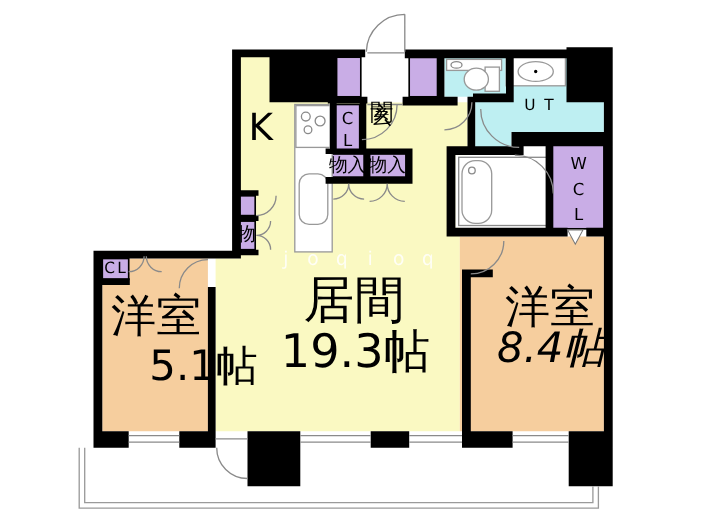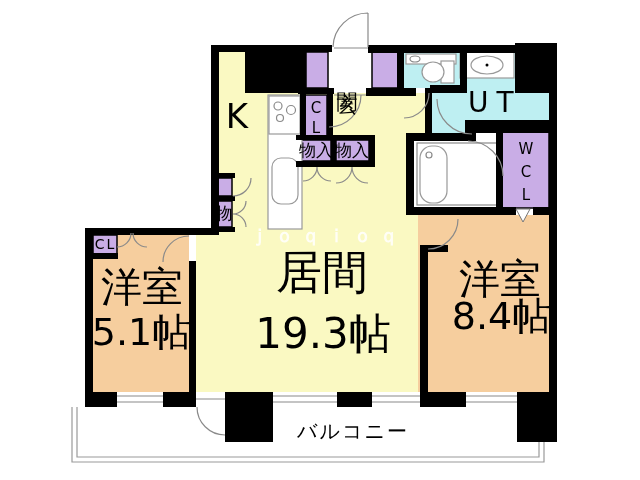--- a/index.html
+++ b/index.html
@@ -6,21 +6,21 @@
   .stage{
     position:relative;width:640px;height:480px;background:#fff;overflow:hidden;
     font-family:"DejaVu Sans","Liberation Sans",sans-serif;
   }
   .stage svg{position:absolute;left:0;top:0;}
   .lbl{
     position:absolute;color:#000;line-height:1;text-align:center;
     white-space:nowrap;letter-spacing:0;
   }
   .v{writing-mode:vertical-rl;text-orientation:upright;}
-  .watermark{color:rgba(255,255,255,.85);letter-spacing:7px;font-size:19px;font-weight:bold;}
+  .watermark{color:rgba(255,255,255,.85);letter-spacing:7px;font-size:19px;}
   
   .f-yellow{fill:var(--room_yellow);}
   .f-orange{fill:var(--room_orange);}
   .f-cyan{fill:var(--room_cyan);}
   .f-purple{fill:var(--closet_purple);stroke:#000;stroke-width:1.5;}
   .f-white{fill:#ffffff;}
   .walls{fill:var(--wall_black);}
   .thin{stroke:#8a8a8a;stroke-width:1.2;fill:none;}
   .fix{fill:#ffffff;stroke:#999;stroke-width:1.2;}
   .rail{stroke:#9a9a9a;stroke-width:1.2;fill:none;}
@@ -118,29 +118,28 @@
 
   <div class="lbl v" style="left:336px;top:53px;height:46px;font-size:21px;">玄関</div>
 
   <div class="lbl v" style="left:308px;top:99px;height:38px;font-size:15px;letter-spacing:2px;">CL</div>
 
   <div class="lbl" style="left:299px;top:142px;width:34px;font-size:17px;">物入</div>
   <div class="lbl" style="left:335px;top:142px;width:34px;font-size:17px;">物入</div>
 
   <div class="lbl" style="left:214px;top:205px;width:20px;font-size:17px;">物</div>
 
-  <div class="lbl" style="left:468px;top:89px;width:52px;font-size:28px;letter-spacing:8px;">UT</div>
+  <div class="lbl" style="left:468px;top:89px;width:52px;font-size:14px;letter-spacing:8px;">UT</div>
 
   <div class="lbl v" style="left:518px;top:138px;height:72px;font-size:15px;letter-spacing:5px;">WCL</div>
 
   <div class="lbl" style="left:93px;top:237px;width:25px;font-size:14px;letter-spacing:2px;">CL</div>
 
   <div class="lbl" style="left:96px;top:267px;width:92px;font-size:41px;">洋室</div>
-  <div class="lbl" style="left:86px;top:313px;width:110px;font-size:38px;">5.1帖</div>
+  <div class="lbl" style="left:86px;top:313px;width:110px;font-size:38px;padding-left:44px;">5.1帖</div>
 
   <div class="lbl" style="left:252px;top:250px;width:140px;font-size:46px;font-family:Liberation Serif, serif;">居間</div>
-  <div class="lbl" style="left:238px;top:313px;width:170px;font-size:42px;">19.3帖</div>
+  <div class="lbl" style="left:238px;top:299px;width:170px;font-size:42px;">19.3帖</div>
 
   <div class="lbl" style="left:452px;top:259px;width:96px;font-size:41px;">洋室</div>
-  <div class="lbl" style="left:446px;top:297px;width:110px;font-size:38px;">8.4帖</div>
+  <div class="lbl" style="left:446px;top:297px;width:110px;font-size:38px;font-style:italic;">8.4帖</div>
 
-  <div class="lbl" style="left:288px;top:421px;width:130px;font-size:20px;letter-spacing:2px;">バルコニー</div>
 </div>
 
 </body></html>

